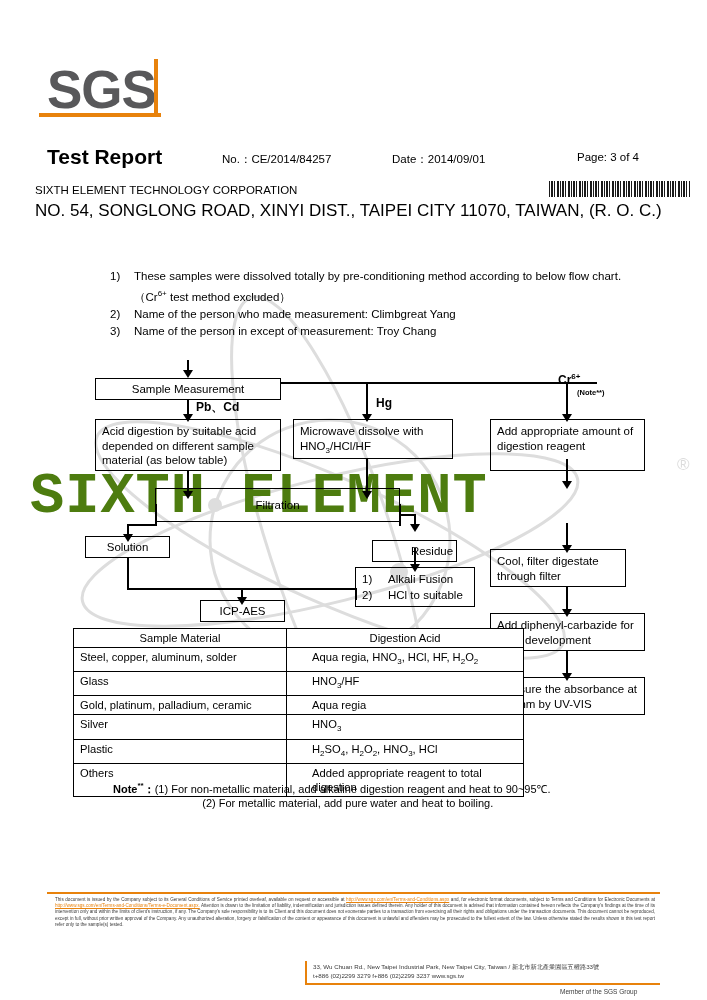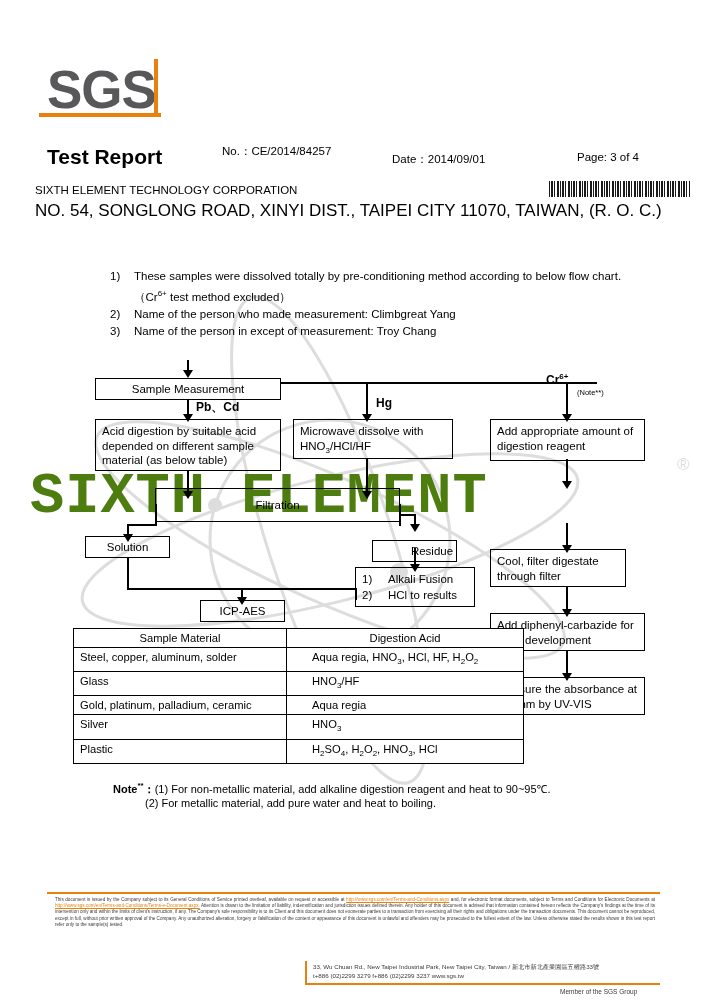--- a/index.html
+++ b/index.html
@@ -17,59 +17,59 @@
   .wm-r{position:absolute;left:677px;top:455px;font-size:17px;color:#dcdcdc;}
   
   .logo{position:absolute;left:47px;top:63px;}
   .logo-txt{
     font-family:"Liberation Sans",sans-serif;font-weight:bold;font-size:53px;
     color:#58585a;letter-spacing:-1px;line-height:54px;
   }
   .logo-bar-h{position:absolute;left:-8px;top:50px;width:122px;height:4px;background:#E8820C;}
   .logo-bar-v{position:absolute;left:107px;top:-4px;width:4px;height:56px;background:#E8820C;}
   .title{position:absolute;left:47px;top:145px;font-size:21px;font-weight:bold;color:#000;}
-  .hdr-no{position:absolute;left:222px;top:144px;font-size:11.5px;color:#000;}
+  .hdr-no{position:absolute;left:222px;top:152px;font-size:11.5px;color:#000;}
   .hdr-date{position:absolute;left:392px;top:152px;font-size:11.5px;color:#000;}
   .hdr-page{position:absolute;left:577px;top:151px;font-size:11.5px;color:#000;}
   .comp1{position:absolute;left:35px;top:184px;font-size:11.5px;color:#000;}
   .comp2{position:absolute;left:35px;top:201px;font-size:17px;color:#000;}
   .barcode{position:absolute;left:549px;top:181px;width:141px;height:16px;
     background:repeating-linear-gradient(90deg,#1a1a1a 0 1px,#fff 1px 2px,#1a1a1a 2px 4px,#fff 4px 5px,#1a1a1a 5px 6px,#fff 6px 8px,#1a1a1a 8px 10px,#fff 10px 11px);}
   
   .nlist{position:absolute;left:110px;top:269px;width:520px;font-size:11.5px;color:#000;}
   .nrow{display:flex;margin-bottom:2px;line-height:15px;}
   .nnum{width:24px;flex:none;}
   .nsub{margin-left:24px;line-height:15px;margin-bottom:2px;}
   sup{font-size:8px;vertical-align:super;}
   sub{font-size:8px;vertical-align:sub;}
   
   .fc{position:absolute;left:0;top:0;width:707px;height:1000px;z-index:2;}
   .bx{position:absolute;border:1.6px solid #000;background:transparent;
       font-size:11.5px;color:#000;box-sizing:border-box;}
   .bx.ctr{display:flex;align-items:center;justify-content:center;text-align:center;}
   .bx.lft{padding:4px 6px;line-height:14.5px;}
   .lbl{position:absolute;font-size:12px;font-weight:bold;color:#000;}
-  .lbl.sm{font-size:7.5px;font-weight:normal;}
+  .lbl.sm{font-size:7.5px;font-weight:bold;}
   .ln{position:absolute;background:#000;}
   .arw{position:absolute;width:0;height:0;border-left:5px solid transparent;
        border-right:5px solid transparent;border-top:8px solid #000;}
   .olist{padding:3px 6px;line-height:16px;font-size:11.5px;}
   .olist div{display:flex;}
   .olist span.n{width:26px;flex:none;}
   
   .tbl{position:absolute;left:73px;top:628px;border-collapse:collapse;z-index:2;background:#fff;}
   .tbl td,.tbl th{border:1.2px solid #000;font-size:11.2px;color:#000;font-weight:normal;
      padding:2px 6px;line-height:14px;vertical-align:top;}
   .tbl th{text-align:center;font-weight:normal;}
   .tbl td.c1{width:200px;}
   .tbl td.c2{width:205px;padding-left:25px;}
   
   .note{position:absolute;left:113px;top:781px;font-size:11px;color:#000;z-index:2;}
   .note b{font-weight:bold;}
-  .note .l2{margin-left:32px;}
+  .note .l2{margin-left:32px;text-align:center;}
   
   .fline{position:absolute;left:47px;top:892px;width:613px;height:1.5px;background:#E8820C;}
   .fterms{position:absolute;left:55px;top:897px;width:600px;font-size:4.6px;
      line-height:6.2px;color:#3a3a3a;text-align:justify;}
   .fterms a{color:#E8820C;text-decoration:underline;}
   .fsgs{position:absolute;left:110px;top:966px;font-size:11px;color:#E8820C;}
   .fsgs b{font-weight:bold;color:#E8820C;}
   .fdiv{position:absolute;left:305px;top:961px;width:1.5px;height:22px;background:#E8820C;}
   .faddr{position:absolute;left:313px;top:963px;font-size:6.2px;line-height:8.5px;color:#3a3a3a;}
   .fline2{position:absolute;left:305px;top:983px;width:355px;height:1.5px;background:#E8820C;}
@@ -139,21 +139,21 @@
     <div class="ln" style="left:187px;top:400px;width:1.6px;height:16px;"></div>
     <div class="arw" style="left:183px;top:414px;"></div>
     <div class="lbl" style="left:196px;top:399px;">Pb、Cd</div>
 
     <div class="ln" style="left:366px;top:383px;width:1.6px;height:33px;"></div>
     <div class="arw" style="left:362px;top:414px;"></div>
     <div class="lbl" style="left:376px;top:396px;">Hg</div>
 
     <div class="ln" style="left:566px;top:383px;width:1.6px;height:33px;"></div>
     <div class="arw" style="left:562px;top:414px;"></div>
-    <div class="lbl" style="left:546px;top:372px;text-align:center;"><span>Cr</span><sup>6+</sup></div>
+    <div class="lbl" style="left:558px;top:372px;text-align:center;"><span>Cr</span><sup>6+</sup></div>
     <div class="lbl sm" style="left:577px;top:388px;">(Note**)</div>
 
     <div class="bx lft" style="left:95px;top:419px;width:186px;height:52px;">Acid digestion by suitable acid depended on different sample material (as below table)</div>
     <div class="ln" style="left:187px;top:471px;width:1.6px;height:22px;"></div>
     <div class="arw" style="left:183px;top:491px;"></div>
 
     <div class="bx lft" style="left:293px;top:419px;width:160px;height:40px;">
       <div>Microwave dissolve with</div>
       <div><span>HNO</span><sub>3</sub><span>/HCl/HF</span></div>
     </div>
@@ -177,33 +177,33 @@
     <div class="arw" style="left:410px;top:564px;"></div>
 
     <div class="bx" style="left:355px;top:567px;width:120px;height:40px;">
       <div class="olist">
         <div>
             <span class="n">1)</span>
             <span>Alkali Fusion</span>
           </div>
         <div>
             <span class="n">2)</span>
-            <span>HCl to results</span>
+            <span>HCl to suitable</span>
           </div>
       </div>
     </div>
 
     <div class="ln" style="left:127px;top:558px;width:1.6px;height:32px;"></div>
     <div class="ln" style="left:127px;top:588px;width:228px;height:1.6px;"></div>
     <div class="ln" style="left:355px;top:588px;width:1.6px;height:12px;"></div>
     <div class="ln" style="left:241px;top:588px;width:1.6px;height:12px;"></div>
     <div class="arw" style="left:237px;top:597px;"></div>
     <div class="bx ctr" style="left:200px;top:600px;width:85px;height:22px;">ICP-AES</div>
 
-    <div class="bx lft" style="left:490px;top:419px;width:155px;height:42px;">Add appropriate amount of digestion reagent</div>
+    <div class="bx lft" style="left:490px;top:419px;width:155px;height:52px;">Add appropriate amount of digestion reagent</div>
     <div class="ln" style="left:566px;top:459px;width:1.6px;height:24px;"></div>
     <div class="arw" style="left:562px;top:481px;"></div>
 
     <div class="ln" style="left:566px;top:523px;width:1.6px;height:24px;"></div>
     <div class="arw" style="left:562px;top:545px;"></div>
 
     <div class="bx lft" style="left:490px;top:549px;width:136px;height:38px;">Cool, filter digestate through filter</div>
     <div class="ln" style="left:566px;top:587px;width:1.6px;height:24px;"></div>
     <div class="arw" style="left:562px;top:609px;"></div>
 
@@ -234,20 +234,24 @@
           <td class="c1">Gold, platinum, palladium, ceramic</td>
           <td class="c2">Aqua regia</td>
         </tr>
         <tr>
           <td class="c1">Silver</td>
           <td class="c2">HNO<sub>3</sub></td>
         </tr>
         <tr>
           <td class="c1">Plastic</td>
           <td class="c2">H<sub>2</sub>SO<sub>4</sub>, H<sub>2</sub>O<sub>2</sub>, HNO<sub>3</sub>, HCl</td>
+        </tr>
+        <tr>
+          <td class="c1">Others</td>
+          <td class="c2">Added appropriate reagent to total digestion</td>
         </tr>
       </tbody>
   </table>
 
   <div class="note">
     <div><b>Note</b><b><sup>**</sup></b><b>：</b><span>(1) For non-metallic material, add alkaline digestion reagent and heat to 90~95℃.</span></div>
     <div class="l2">(2) For metallic material, add pure water and heat to boiling.</div>
   </div>
 
   <div class="fline"></div>

